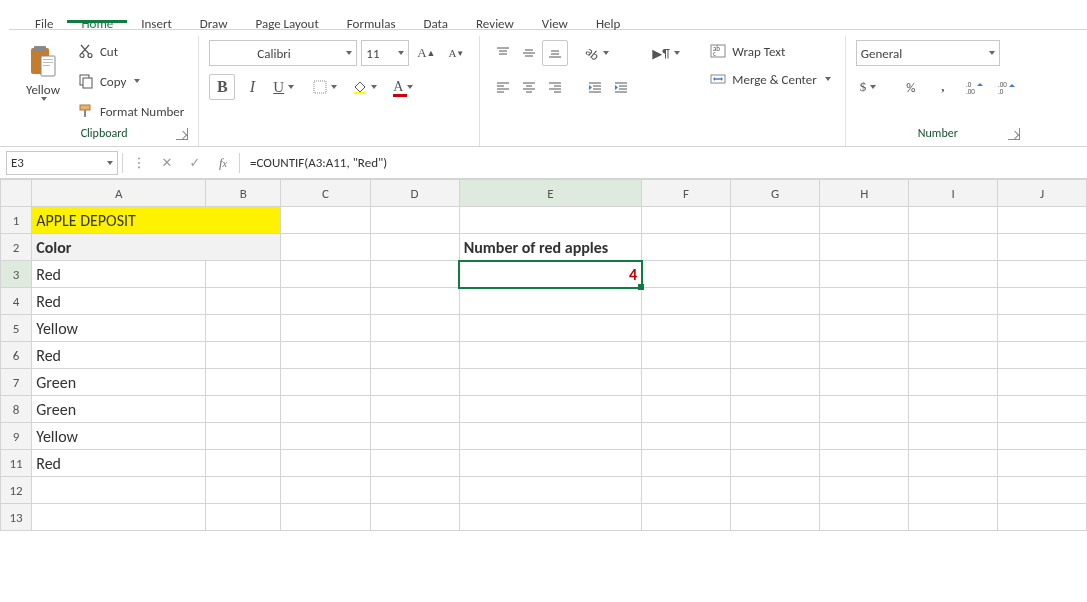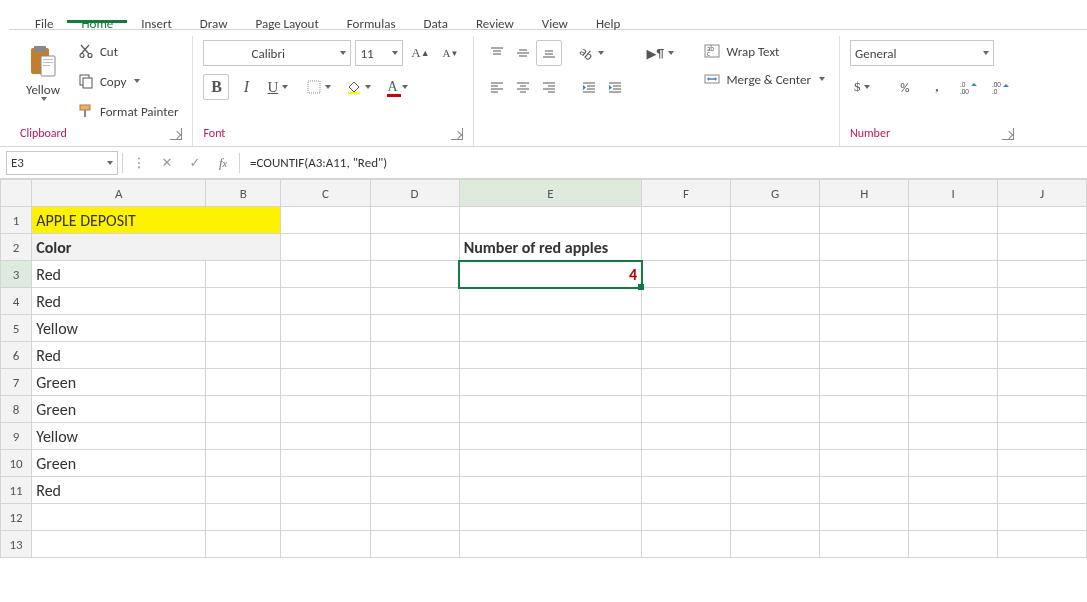--- a/index.html
+++ b/index.html
@@ -8,21 +8,21 @@
   
   .tabs { display:flex; padding: 12px 12px; height: 30px; border-bottom: 1px solid #d4d4d4; margin-left: 9px;}
   .tab { padding: 4px 14px; cursor:pointer; color:#444; }
   .tab.active { border-bottom: 3px solid #107c41; color:#107c41; font-weight:400;}
   .tell { display:flex; align-items:center; gap:8px; margin-left: 20px; color:#444;}
   
   
   .ribbon { display:flex; background:#fff; border-bottom:1px solid #d4d4d4; padding: 6px 0 0 10px; }
   .group { display:flex; flex-direction:column; border-right: 1px solid #e0e0e0; padding: 4px 10px 2px 10px;}
   .group-body { display:flex; gap:8px; align-items:flex-start; flex:1;}
-  .group-label { font-size:12px; color:#be185d; padding: 4px 0 4px 0; position:relative;}
+  .group-label { text-align:center; font-size:12px; color:#14532d; padding: 4px 0 4px 0; position:relative;}
   .group-label .launcher { position:absolute; right:0; bottom:4px; width:12px; height:12px; border-right:1px solid #888; border-bottom:1px solid #888; cursor:pointer;}
   .launcher::after{content:"";position:absolute;right:1px;bottom:1px;width:5px;height:5px;border-right:1px solid #888;border-bottom:1px solid #888;transform:rotate(-45deg);} 
   
   .big-btn { display:flex; flex-direction:column; align-items:center; padding:4px 6px; cursor:pointer; color:#444;}
   .big-btn svg { margin-bottom:2px;}
   .row-btn { display:flex; align-items:center; gap:6px; padding:3px 4px; cursor:pointer; color:#444; white-space:nowrap;}
   .col { display:flex; flex-direction:column; gap:8px;}
   .icon-row { display:flex; align-items:center; gap:0;}
   .sq { width:26px; height:26px; display:flex; align-items:center; justify-content:center; cursor:pointer; border-radius:2px;color:#555;}
   .sq.dd{width:36px; justify-content:flex-start; padding-left:4px; gap:2px;}
@@ -104,21 +104,21 @@
               <rect x="5" y="5" width="9" height="10" fill="#fff" stroke="#555"></rect>
             </svg>
           <span>Copy</span>
           <span class="caret"></span>
         </div>
         <div class="row-btn">
           <svg width="16" height="16" viewBox="0 0 16 16">
               <rect x="2" y="2" width="10" height="5" fill="#e8b16c" stroke="#b37a35"></rect>
               <rect x="6" y="7" width="2" height="7" fill="#888"></rect>
             </svg>
-          <span>Format Painter</span>
+          <span>Format Number</span>
         </div>
       </div>
     </div>
     <div class="group-label"><span>Clipboard</span><span class="launcher"></span></div>
   </div>
 
   <div class="group">
     <div class="group-body" style="flex-direction:column;gap:8px;">
       <div class="icon-row" style="gap:4px;">
         <div class="sel" style="width:148px;padding-left:47px;">
@@ -152,21 +152,20 @@
             </svg>
             <span class="caret"></span>
           </div>
         <div class="sq dd">
             <span style="font-family:serif;font-size:14px;">A</span>
             <div style="position:absolute;width:14px;height:3px;background:#c00;margin-top:16px;"></div>
             <span class="caret"></span>
           </div>
       </div>
     </div>
-    <div class="group-label"><span>Font</span><span class="launcher"></span></div>
   </div>
 
   <div class="group">
     <div class="group-body" style="gap:14px;">
       <div class="col" style="gap:8px;">
         <div class="icon-row">
           <div class="sq">
               <svg width="14" height="14">
                 <path stroke="#555" d="M1 2h12M3 5h8M3 8h8"></path>
               </svg>
@@ -438,33 +437,20 @@
           <td></td>
           <td></td>
           <td></td>
           <td></td>
           <td></td>
           <td></td>
           <td></td>
           <td></td>
         </tr>
   <tr>
-          <th class="rowh">10</th>
-          <td>Green</td>
-          <td></td>
-          <td></td>
-          <td></td>
-          <td></td>
-          <td></td>
-          <td></td>
-          <td></td>
-          <td></td>
-          <td></td>
-        </tr>
-  <tr>
           <th class="rowh">11</th>
           <td>Red</td>
           <td></td>
           <td></td>
           <td></td>
           <td></td>
           <td></td>
           <td></td>
           <td></td>
           <td></td>

